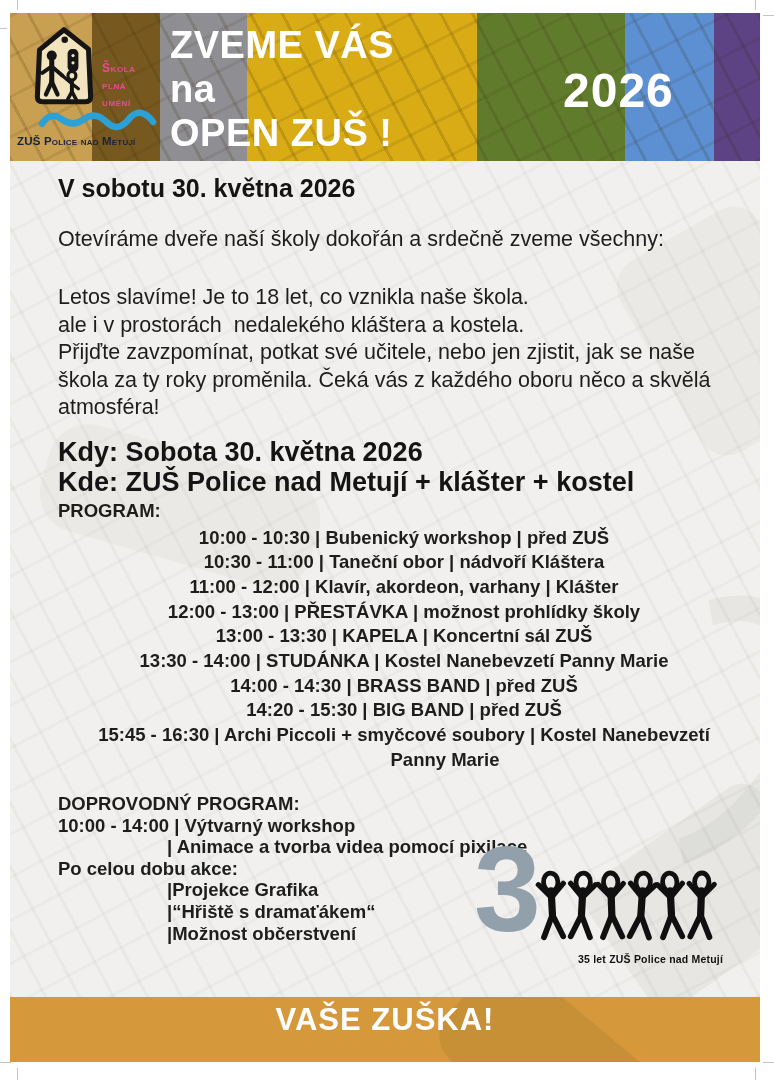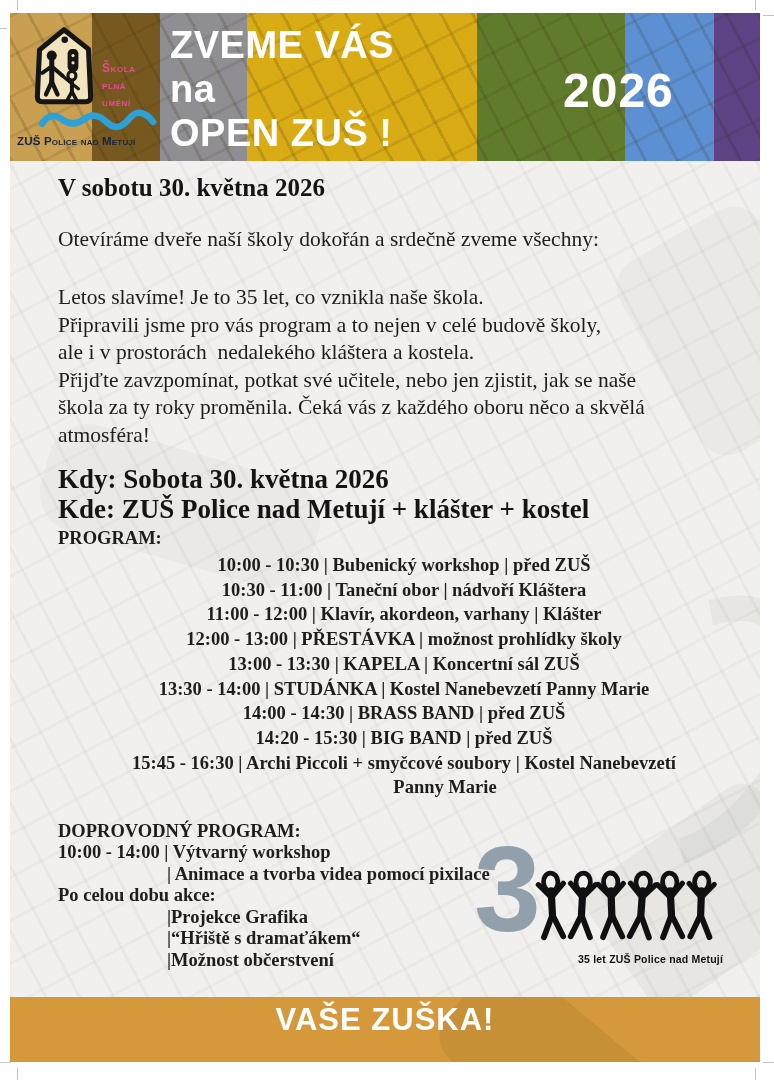--- a/index.html
+++ b/index.html
@@ -60,21 +60,21 @@
       repeating-linear-gradient(62deg, rgba(90,85,75,0.05) 0 3px, transparent 3px 30px),
       repeating-linear-gradient(-28deg, rgba(90,85,75,0.04) 0 3px, transparent 3px 38px);
   }
   .wm{position:absolute;pointer-events:none;}
   .wm-a{left:585px;top:420px;width:150px;height:250px;border:26px solid rgba(115,110,100,0.08);
         border-left-color:transparent;border-bottom-color:transparent;border-radius:50%;transform:rotate(35deg);}
   .wm-b{left:590px;top:660px;width:210px;height:150px;background:rgba(115,110,100,0.08);transform:rotate(-35deg);border-radius:24px;}
   .wm-c{left:30px;top:290px;width:280px;height:110px;background:rgba(115,110,100,0.05);transform:rotate(16deg);border-radius:40px;}
   .wm-d{left:640px;top:60px;width:160px;height:220px;background:rgba(115,110,100,0.05);transform:rotate(-30deg);border-radius:30px;}
 
-  .content{position:relative;z-index:1;padding:0 10px 0 48px;font-family:Liberation Serif, serif;}
+  .content{position:relative;z-index:1;padding:0 10px 0 48px;}
   .date{margin:12px 0 0;font-size:25px;line-height:30px;font-weight:bold;color:#141414;}
   .para .line{white-space:pre;}
   .intro{margin-top:22px;font-size:21.5px;line-height:28px;}
   .about{margin-top:31px;font-size:21.5px;line-height:27.5px;}
   .kdy{margin-top:15px;font-size:27px;line-height:30px;font-weight:bold;color:#141414;}
   .program-label{margin-top:3px;font-size:18.5px;line-height:22px;font-weight:bold;}
   .program{margin-top:4px;font-weight:bold;}
   .prow{font-size:18.5px;line-height:24.7px;white-space:pre;text-align:center;}
   .prow.indent{padding-left:82px;}
   .side-label{margin-top:20px;font-size:18.5px;line-height:22px;font-weight:bold;}
@@ -182,22 +182,21 @@
     <div class="content">
       <h1 class="date">V sobotu 30. května 2026</h1>
 
       <div class="para intro">
 
       <div class="line">Otevíráme dveře naší školy dokořán a srdečně zveme všechny:</div>
         </div>
 
       <div class="para about">
 
-      <div class="line">Letos slavíme! Je to 35 let, co vznikla naše škola.</div>
-          <div class="line">Připravili jsme pro vás program a to nejen v celé budově školy,</div>
+      <div class="line">Letos slavíme! Je to 18 let, co vznikla naše škola.</div>
           <div class="line">ale i v prostorách  nedalekého kláštera a kostela.</div>
           <div class="line">Přijďte zavzpomínat, potkat své učitele, nebo jen zjistit, jak se naše</div>
           <div class="line">škola za ty roky proměnila. Čeká vás z každého oboru něco a skvělá</div>
           <div class="line">atmosféra!</div>
         </div>
 
       <div class="kdy">
         <div>Kdy: Sobota 30. května 2026</div>
         <div>Kde: ZUŠ Police nad Metují + klášter + kostel</div>
       </div>

